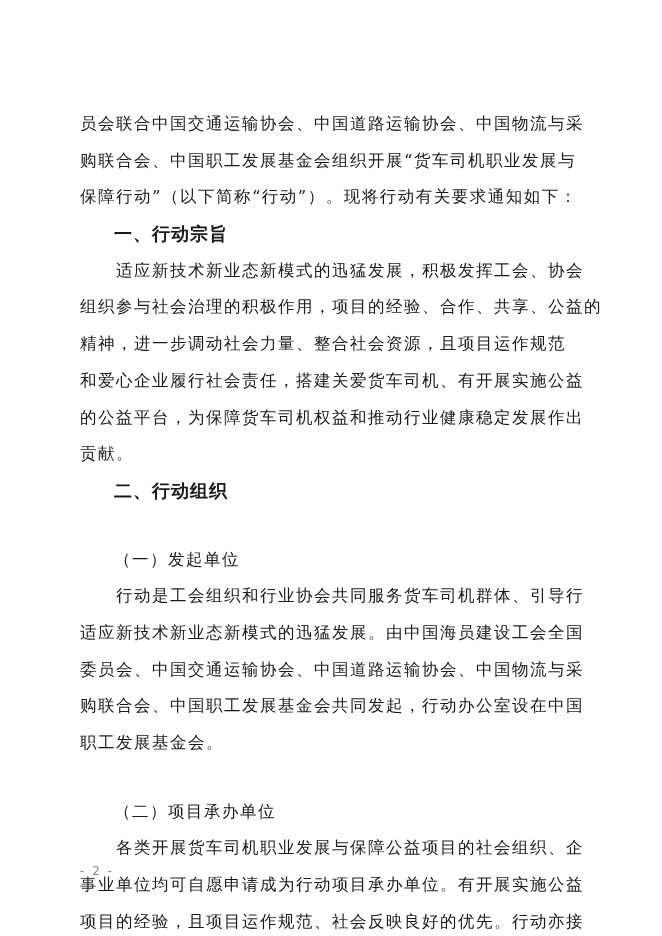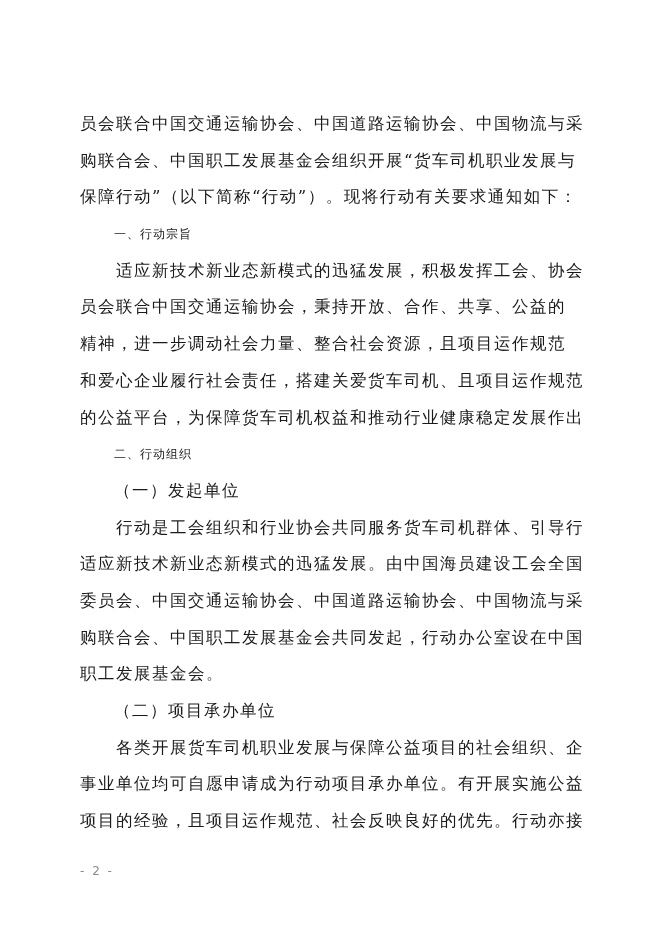--- a/index.html
+++ b/index.html
@@ -35,27 +35,28 @@
     letter-spacing: 1.5px;
     white-space: nowrap;
     overflow: visible;
   }
   .para-first {
     padding-left: 34px;
     text-align: right;
   }
   .heading {
     font-family: "DejaVu Sans", "Liberation Sans", sans-serif;
-    font-weight: normal;
-    font-size: 12px;
+    font-weight: bold;
+    font-size: 18px;
     letter-spacing: 1px;
     padding-left: 34px;
   }
   .subheading {
     padding-left: 34px;
+    margin-top: 32px;
   }
   .page-number {
     position: absolute;
     left: 80px;
     top: 864px;
     font-family: "DejaVu Sans", "Liberation Sans", sans-serif;
     font-size: 12px;
     color: #8a8a8a;
     letter-spacing: 2px;
   }
@@ -69,24 +70,25 @@
     <div>
       <div class="line">员会联合中国交通运输协会、中国道路运输协会、中国物流与采</div>
       <div class="line">购联合会、中国职工发展基金会组织开展“货车司机职业发展与</div>
       <div class="line">保障行动”（以下简称“行动”）。现将行动有关要求通知如下：</div>
     </div>
 
     <div>
       <div class="line heading">一、行动宗旨</div>
       <div>
         <div class="line para-first">适应新技术新业态新模式的迅猛发展，积极发挥工会、协会</div>
-        <div class="line">员会联合中国交通运输协会，秉持开放、合作、共享、公益的</div>
+        <div class="line">组织参与社会治理的积极作用，项目的经验、合作、共享、公益的</div>
         <div class="line">精神，进一步调动社会力量、整合社会资源，且项目运作规范</div>
-        <div class="line">和爱心企业履行社会责任，搭建关爱货车司机、且项目运作规范</div>
+        <div class="line">和爱心企业履行社会责任，搭建关爱货车司机、有开展实施公益</div>
         <div class="line">的公益平台，为保障货车司机权益和推动行业健康稳定发展作出</div>
+        <div class="line">贡献。</div>
       </div>
     </div>
 
     <div>
       <div class="line heading">二、行动组织</div>
 
       <div>
         <div class="line subheading">（一）发起单位</div>
         <div class="line para-first">行动是工会组织和行业协会共同服务货车司机群体、引导行</div>
         <div class="line">适应新技术新业态新模式的迅猛发展。由中国海员建设工会全国</div>

